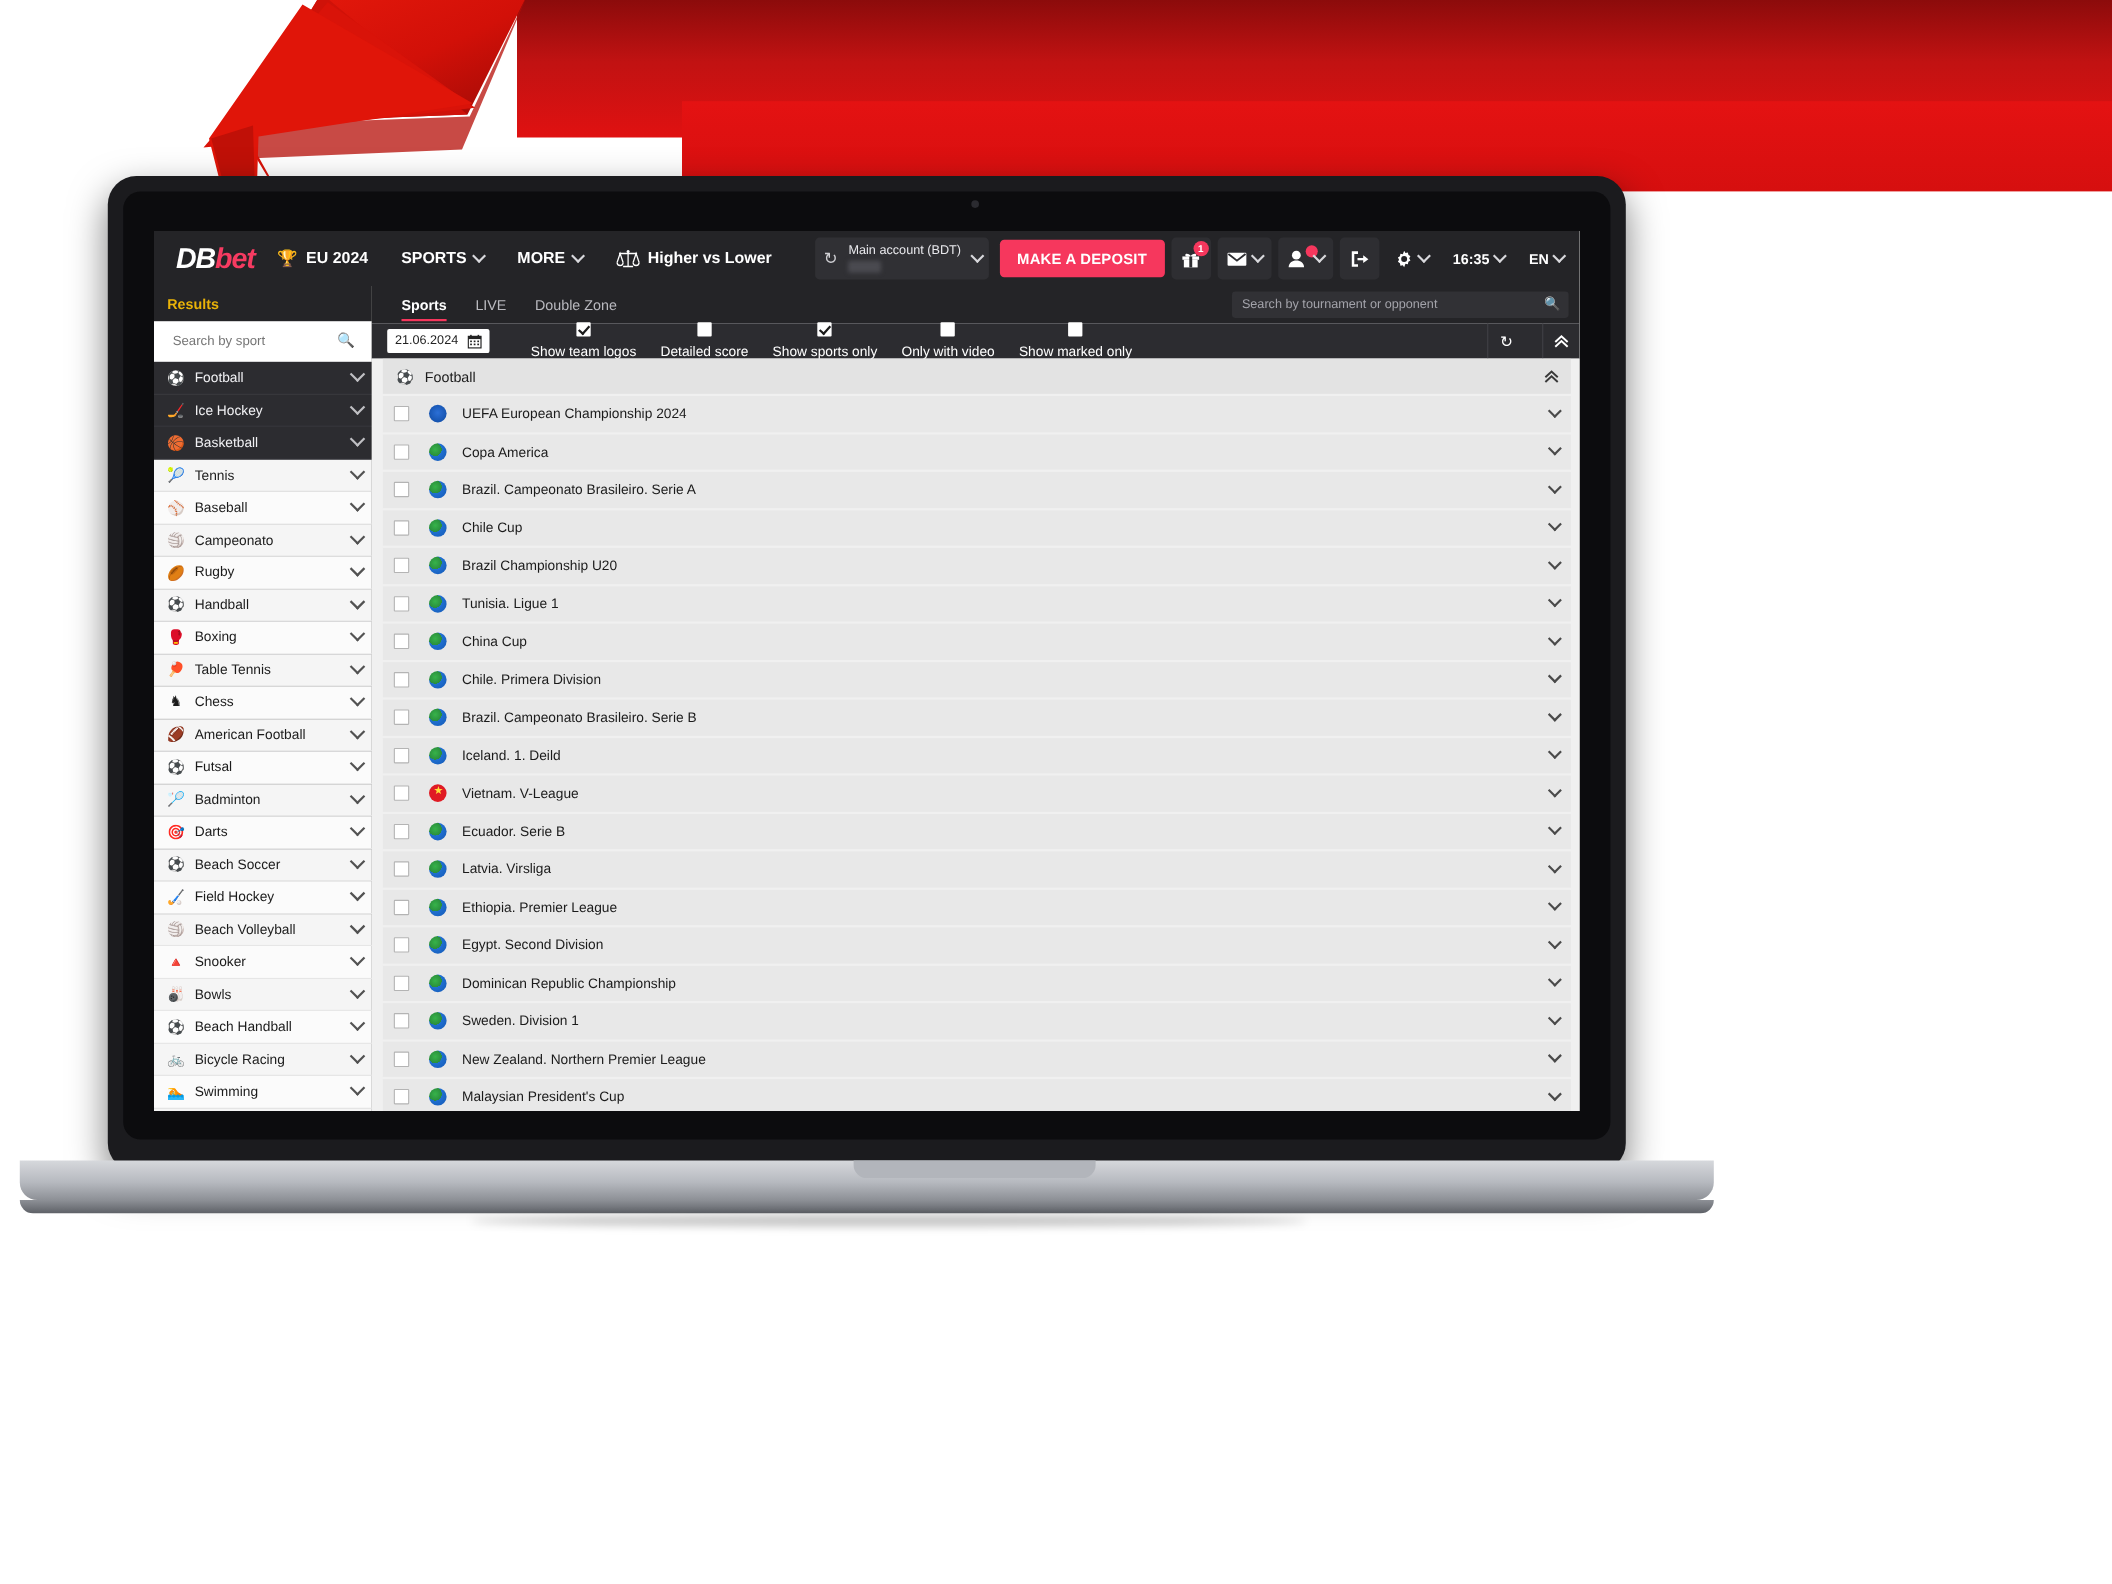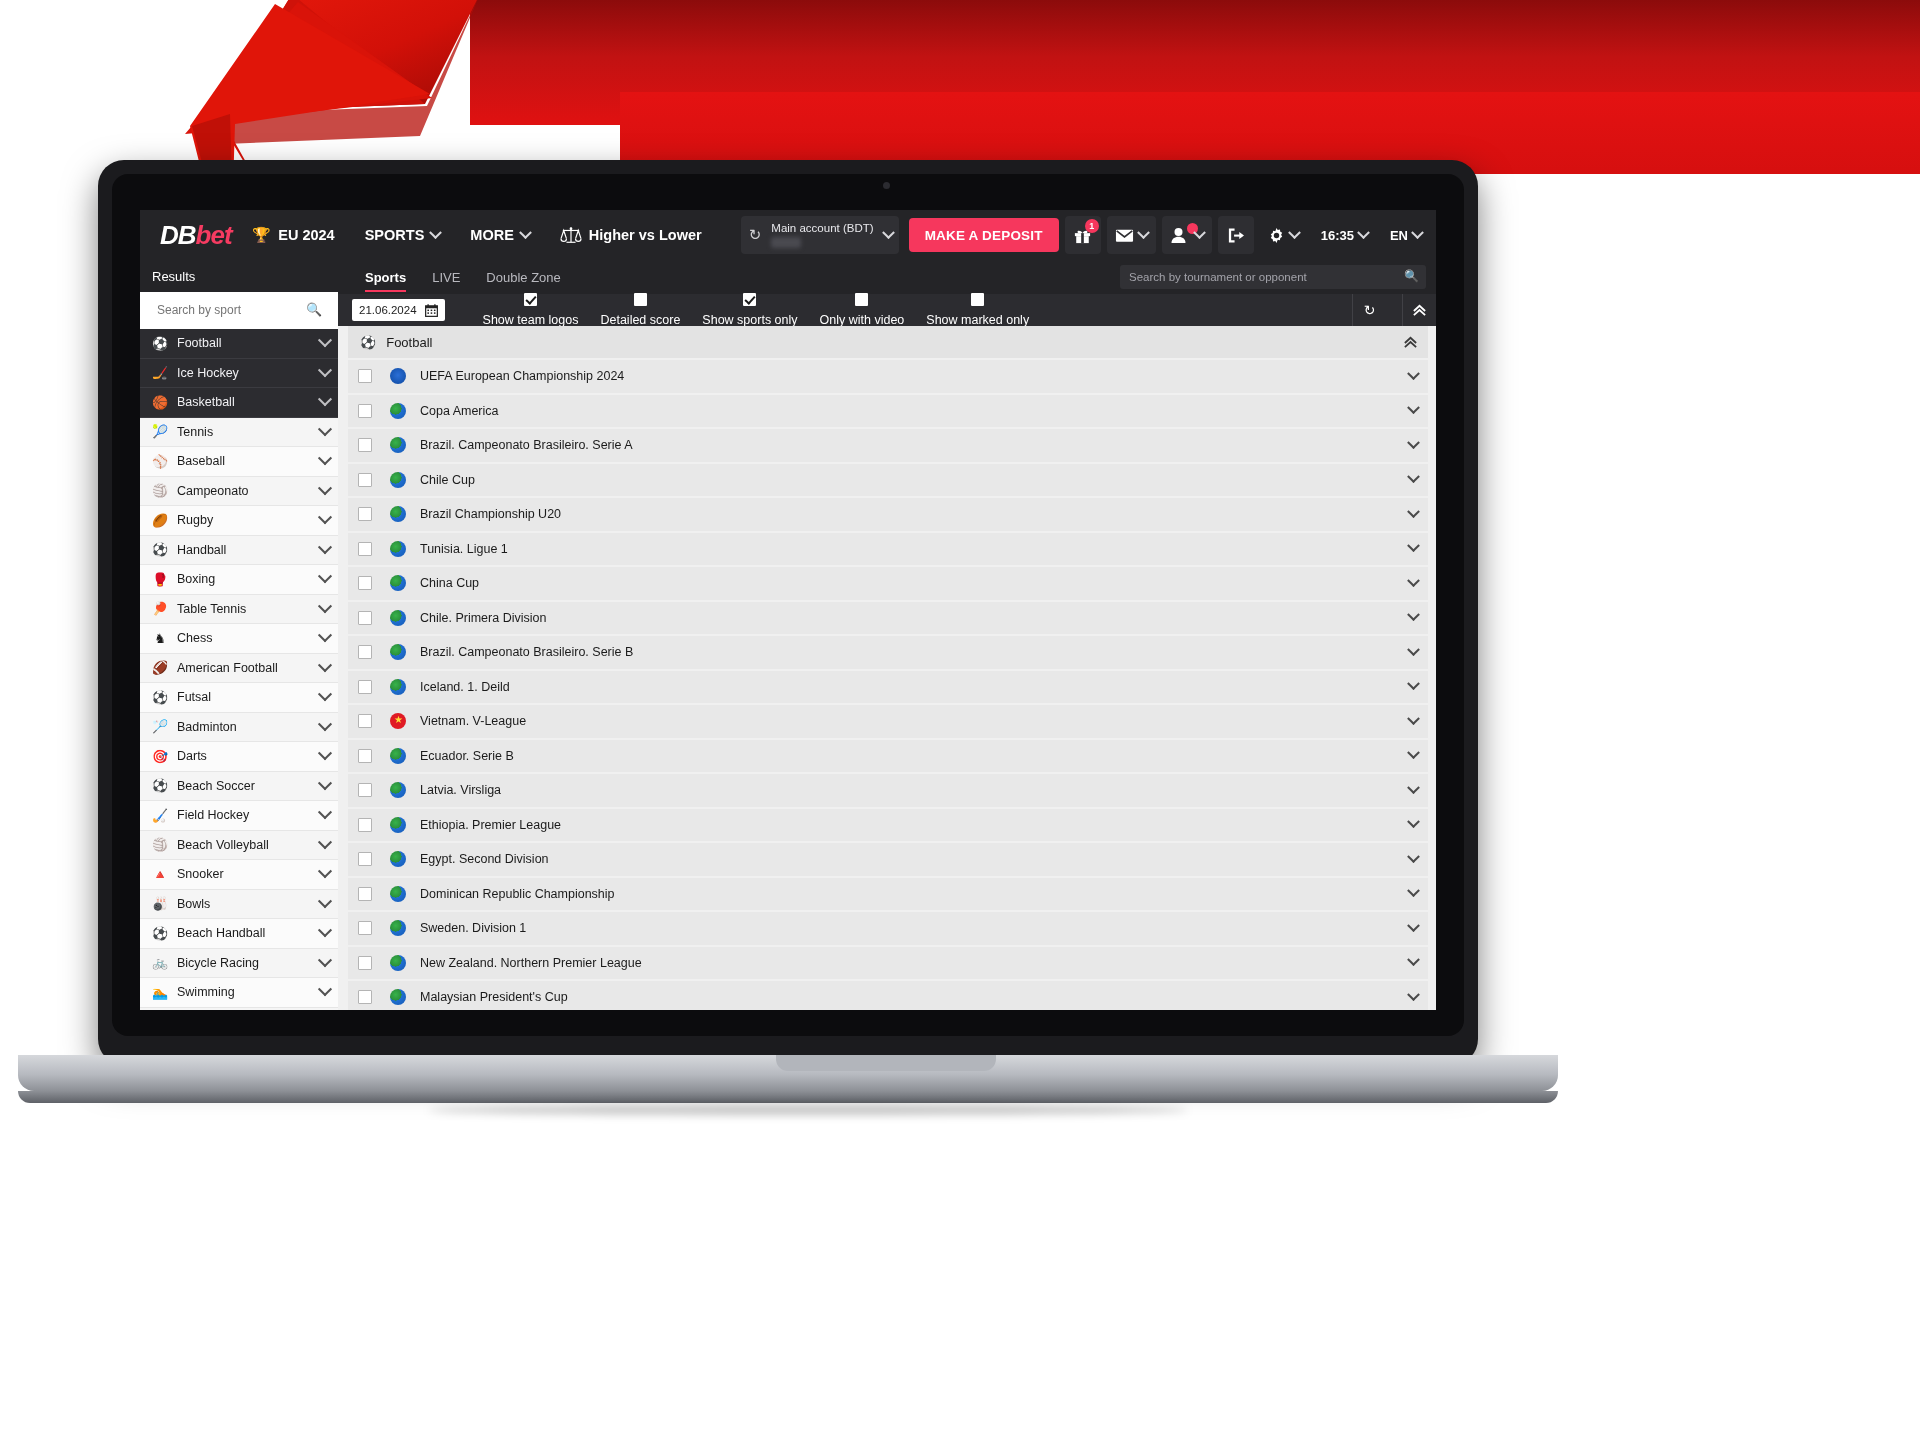--- a/index.html
+++ b/index.html
@@ -98,21 +98,21 @@
     display:flex; align-items:center; justify-content:center; padding: 0 3px;
   }
   .reddot { position:absolute; top: 7px; right: 14px; width: 11px; height: 11px; background:#f6375d; border-radius:50%; }
   .txt-btn { font-size: 13px; font-weight: 700; color: #fff; }
 
   
   .content { display: flex; height: 750px; background: #121214; }
 
   
   .sidebar { width: 198px; background: #1d1d20; flex-shrink: 0; }
-  .sb-head { height: 32px; display:flex; align-items:center; padding: 0 12px; color:#ffffff; font-size: 13px; font-weight: 400; background:#242427; }
+  .sb-head { height: 32px; display:flex; align-items:center; padding: 0 12px; color:#eab308; font-size: 13px; font-weight: 700; background:#242427; }
   .sb-search { padding: 4px 8px 6px 8px; background: #ffffff; }
   .sb-search-inner { position: relative; }
   .sb-search input {
     width: 100%; height: 27px; border: none; border-radius: 2px; padding: 0 26px 0 9px;
     font-size: 12px; color: #333; background: #fff; font-family: inherit; outline: none;
   }
   .sb-search .mag { position: absolute; right: 7px; top: 6px; color: #555; font-size: 13px; }
   .sb-item {
     height: 29.5px; display: flex; align-items: center; padding: 0 8px 0 12px;
     font-size: 12.5px; cursor: pointer; gap: 9px;

